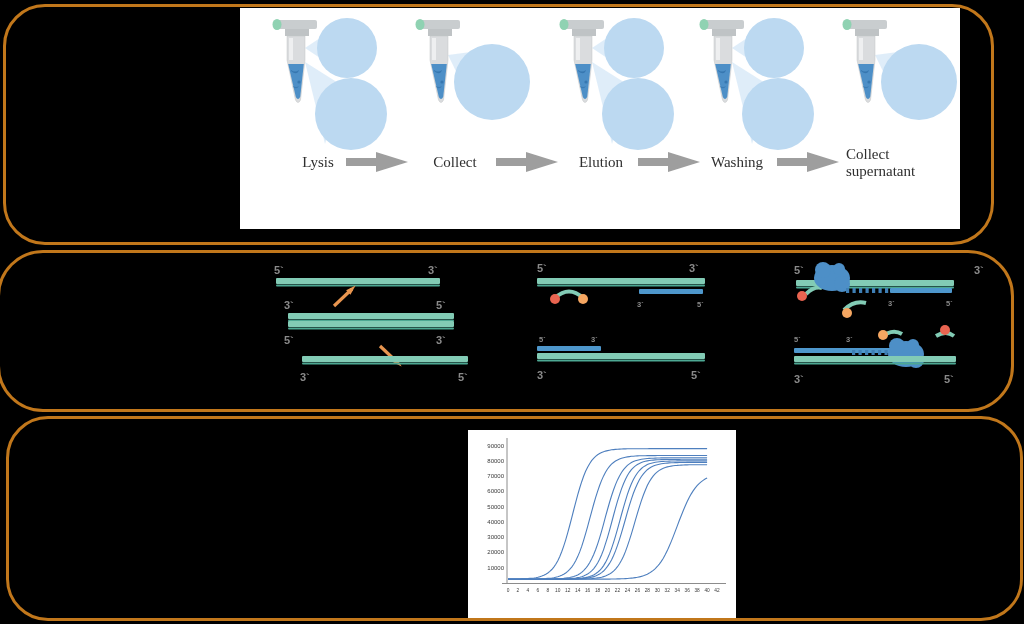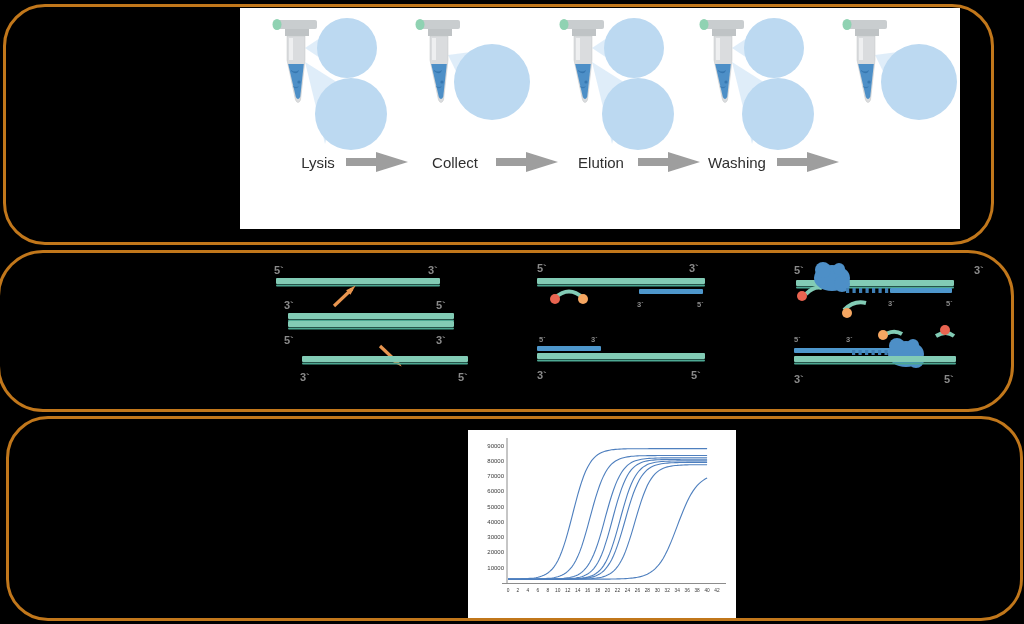--- a/index.html
+++ b/index.html
@@ -1,19 +1,19 @@
 <!DOCTYPE html>
 <html><head>
 <meta charset="utf-8">
 <style>
   html,body{margin:0;padding:0;background:#000;}
   body{width:1024px;height:624px;overflow:hidden;font-family:"Liberation Sans","DejaVu Sans",sans-serif;}
   .stage{position:relative;width:1024px;height:624px;background:#000;}
   .panel{position:absolute;box-sizing:border-box;background:#000;border:3px solid #C1771B;border-radius:42px;}
-  #panel1{left:3px;top:4px;width:991px;height:241px;}
+  #panel1{left:3px;top:4px;width:991px;height:241px;font-family:Liberation Serif, serif;}
   #panel2{left:-3px;top:250px;width:1017px;height:162px;border-radius:46px;}
   #panel3{left:6px;top:416px;width:1017px;height:205px;}
   .figure1{position:absolute;left:234px;top:1px;width:720px;height:221px;background:#fff;}
   #steps-row{position:absolute;left:0;top:2px;width:720px;height:146px;}
   .step-svg{position:absolute;top:0;}
   #labels-row{position:absolute;left:0;top:138px;width:720px;height:34px;}
   .step-label{position:absolute;transform:translateX(-50%);font-size:15px;color:#2F2F2F;white-space:nowrap;}
   .step-label.two-line{transform:none;white-space:normal;line-height:1.12;}
   .flow-arrow{position:absolute;width:62px;height:20px;}
   .caption{position:absolute;left:0;right:0;bottom:14px;text-align:center;font-size:15px;font-weight:bold;color:#1B1B1B;}
@@ -277,20 +277,21 @@
               <circle cx="34" cy="72" r="1.6" fill="#2F6FA8" opacity="0.75"></circle>
               <path d="M28,76 q3,2 6,0 q-2,4 -6,1 Z" fill="#2F6FA8" opacity="0.6"></path>
             </g>
           </svg>
         </div>
       <div id="labels-row">
           <span class="step-label" style="left: 78px; top: 8px;">Lysis</span>
           <span class="step-label" style="left: 215px; top: 8px;">Collect</span>
           <span class="step-label" style="left: 361px; top: 8px;">Elution</span>
           <span class="step-label" style="left: 497px; top: 8px;">Washing</span>
+          <span class="step-label two-line" style="left: 606px; top: 0px; width: 112px;">Collect supernatant</span>
           <svg class="flow-arrow" viewBox="0 0 62 20" style="left: 106px; top: 6px;">
             <rect x="0" y="6" width="32" height="8" fill="#9E9E9E"></rect>
             <polygon points="30,0 62,10 30,20" fill="#9E9E9E"></polygon>
           </svg>
           <svg class="flow-arrow" viewBox="0 0 62 20" style="left: 256px; top: 6px;">
             <rect x="0" y="6" width="32" height="8" fill="#9E9E9E"></rect>
             <polygon points="30,0 62,10 30,20" fill="#9E9E9E"></polygon>
           </svg>
           <svg class="flow-arrow" viewBox="0 0 62 20" style="left: 398px; top: 6px;">
             <rect x="0" y="6" width="32" height="8" fill="#9E9E9E"></rect>

